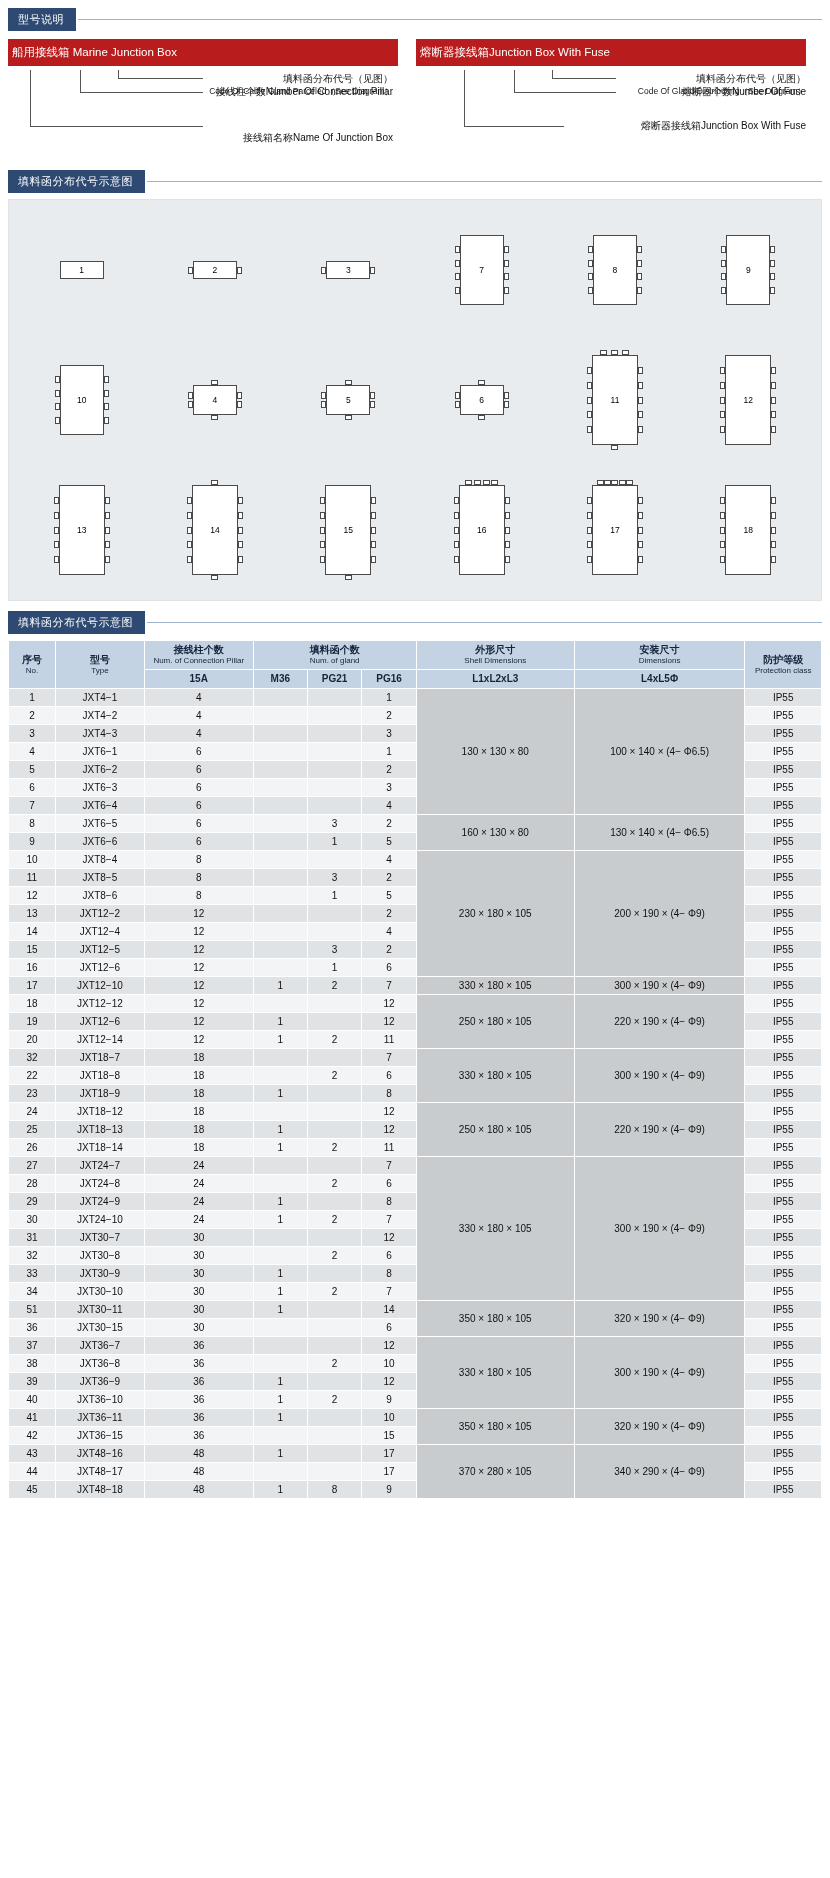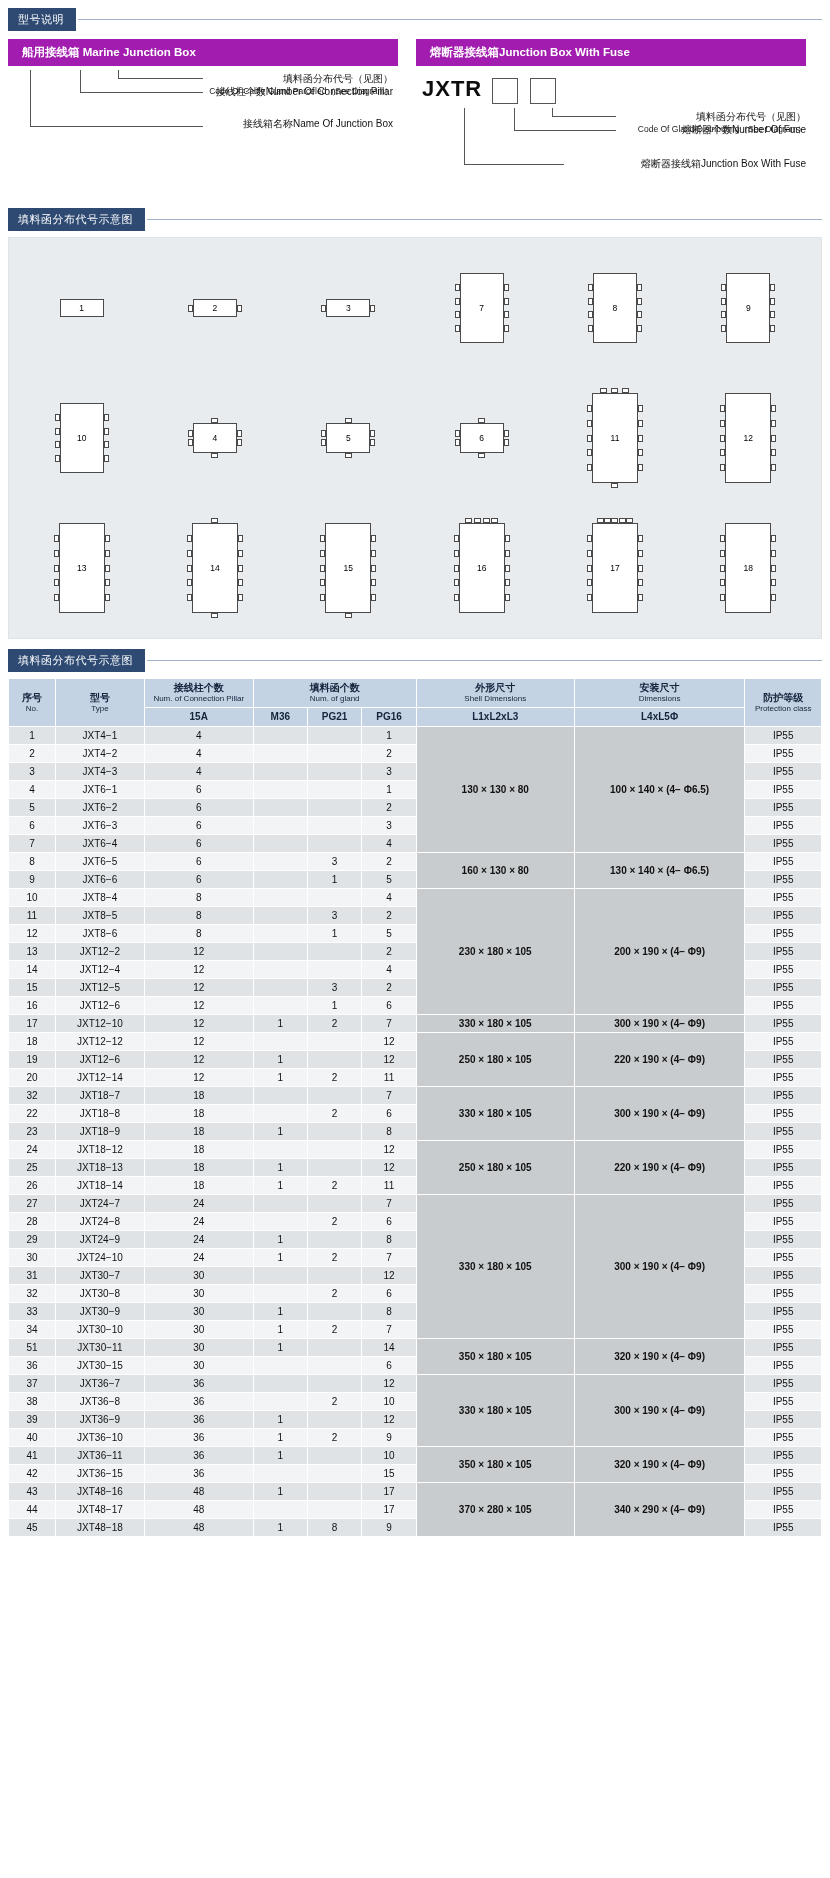--- a/index.html
+++ b/index.html
@@ -43,25 +43,25 @@
   .two-col {
     display: flex;
     gap: 18px;
     margin-top: 8px;
   }
   .col {
     width: 390px;
     position: relative;
   }
   .col-title {
-    background: #a21caf;
+    background: #b91c1c;
     color: #fff;
     font-size: 11.5px;
-    padding: 6px 14px;
-    font-weight: bold;
+    padding: 6px 4px;
+    font-weight: normal;
   }
   .code-row {
     display: flex;
     align-items: flex-start;
     padding: 10px 0 0 6px;
   }
   .code-text {
     font-size: 22px;
     font-weight: bold;
     color: #0d0d0d;
@@ -171,21 +171,21 @@
     border: 1px solid #fff;
   }
   table.spec thead th .sub {
     display: block;
     font-weight: normal;
     font-size: 8px;
     line-height: 10px;
   }
   table.spec tbody tr.alt td { background: #dfe3e6; }
   table.spec tbody tr td { background: #f2f4f5; }
-  table.spec tbody td.merge { background: #c8ccce; font-weight: bold; }
+  table.spec tbody td.merge { background: #c8ccce; }
   table.spec tbody tr.alt td.merge { background: #c8ccce; }
   .t-idx { width: 38px; }
   .t-type { width: 72px; }
   .t-pillar { width: 88px; }
   .t-m36, .t-pg21, .t-pg16 { width: 44px; }
   .t-shell { width: 128px; }
   .t-dims { width: 138px; }
   .t-prot { width: 62px; }
 </style>
 </head>
@@ -214,35 +214,28 @@
           <div class="lh" style="left:72px; top:22px; width:123px;"></div>
           <div class="lh" style="left:22px; top:56px; width:173px;"></div>
 
           <div class="ltext" style="left:200px; top:2px; width:185px;">
             <span>填料函分布代号（见图）</span>
             <span class="sub">Code Of Cable Gland Parceled（See Diagram）</span>
           </div>
           <div class="ltext one" style="left:200px; top:16px; width:185px;">
             <span>接线柱个数Number Of Connection Pillar</span>
           </div>
-          <div class="ltext one" style="left:200px; top:48px; width:185px;">
+          <div class="ltext one" style="left:200px; top:62px; width:185px;">
             <span>接线箱名称Name Of Junction Box</span>
           </div>
         </div>
       </div>
 
       <div class="col">
         <div class="col-title">熔断器接线箱Junction Box With Fuse</div>
-        <div class="code-row">
-          <div class="code-text">JXTR</div>
-          <div class="boxes">
-            <div class="sqbox"></div>
-            <div class="sqbox"></div>
-          </div>
-        </div>
 
         <div class="legend">
           <div class="lv" style="left:98px; top:0; height:22px;"></div>
           <div class="lv" style="left:136px; top:0; height:8px;"></div>
           <div class="lv" style="left:48px; top:0; height:56px;"></div>
 
           <div class="lh" style="left:136px; top:8px; width:64px;"></div>
           <div class="lh" style="left:98px; top:22px; width:102px;"></div>
           <div class="lh" style="left:48px; top:56px; width:100px;"></div>
 

